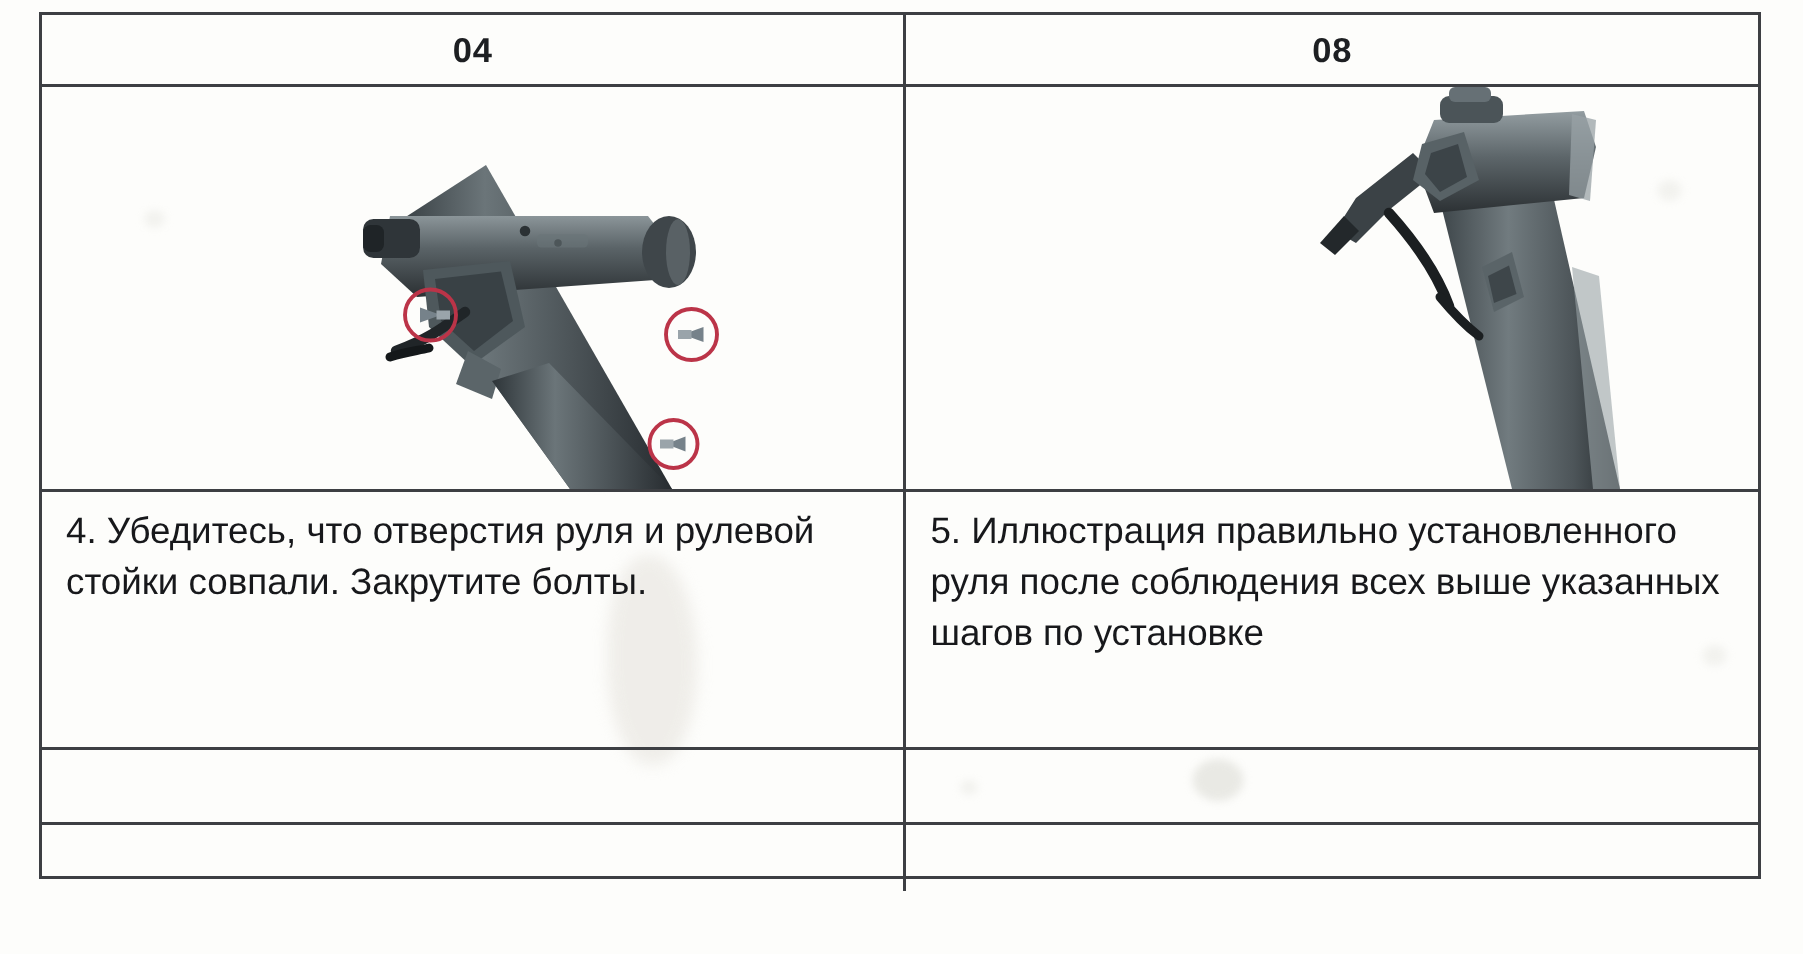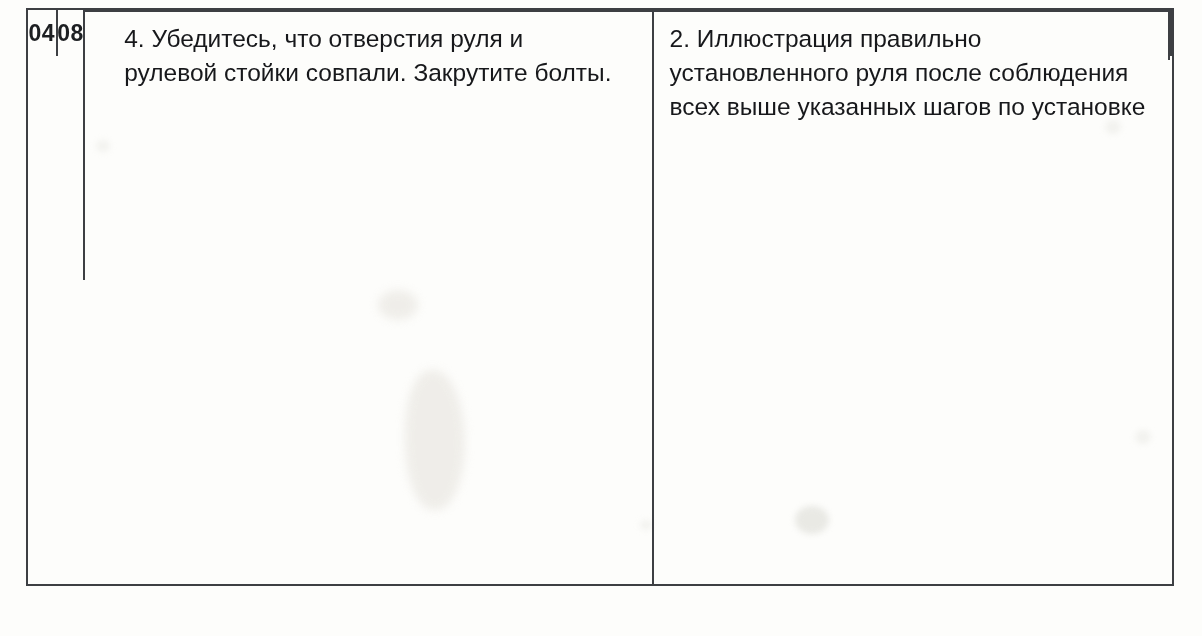--- a/index.html
+++ b/index.html
@@ -42,20 +42,21 @@
 
   .table {
     position: absolute;
     left: 26px;
     top: 8px;
     width: 1148px;
     height: 578px;
     border: 2px solid #3d3f43;
     box-sizing: border-box;
     display: flex;
+    flex-direction: column;
     background: transparent;
   }
 
   .row {
     display: flex;
     box-sizing: border-box;
   }
   .row + .row {
     border-top: 2px solid #3d3f43;
   }
@@ -90,21 +91,20 @@
   }
   .figure-wrap {
     position: absolute;
     inset: 0;
   }
 
   
   .row-caption .cell {
     min-height: 170px;
     padding: 10px 14px 12px 16px;
-    margin-left: 23px;
   }
   .caption-text {
     font-size: 24.5px;
     line-height: 1.38;
     color: #17181b;
     white-space: pre-line;
   }
 
   
   .row-empty-a .cell { height: 48px; }
@@ -247,21 +247,21 @@
           </svg>
         </div>
       </div>
     </div>
 
     <div class="row row-caption">
       <div class="cell col-a">
         <div class="caption-text">4. Убедитесь, что отверстия руля и рулевой стойки совпали. Закрутите болты.</div>
       </div>
       <div class="cell col-b">
-        <div class="caption-text">2. Иллюстрация правильно установленного руля после соблюдения всех выше указанных шагов по установке</div>
+        <div class="caption-text">5. Иллюстрация правильно установленного руля после соблюдения всех выше указанных шагов по установке</div>
       </div>
     </div>
 
     <div class="row row-empty-a">
       <div class="cell col-a"></div>
       <div class="cell col-b"></div>
     </div>
     <div class="row row-empty-b">
       <div class="cell col-a"></div>
       <div class="cell col-b"></div>

